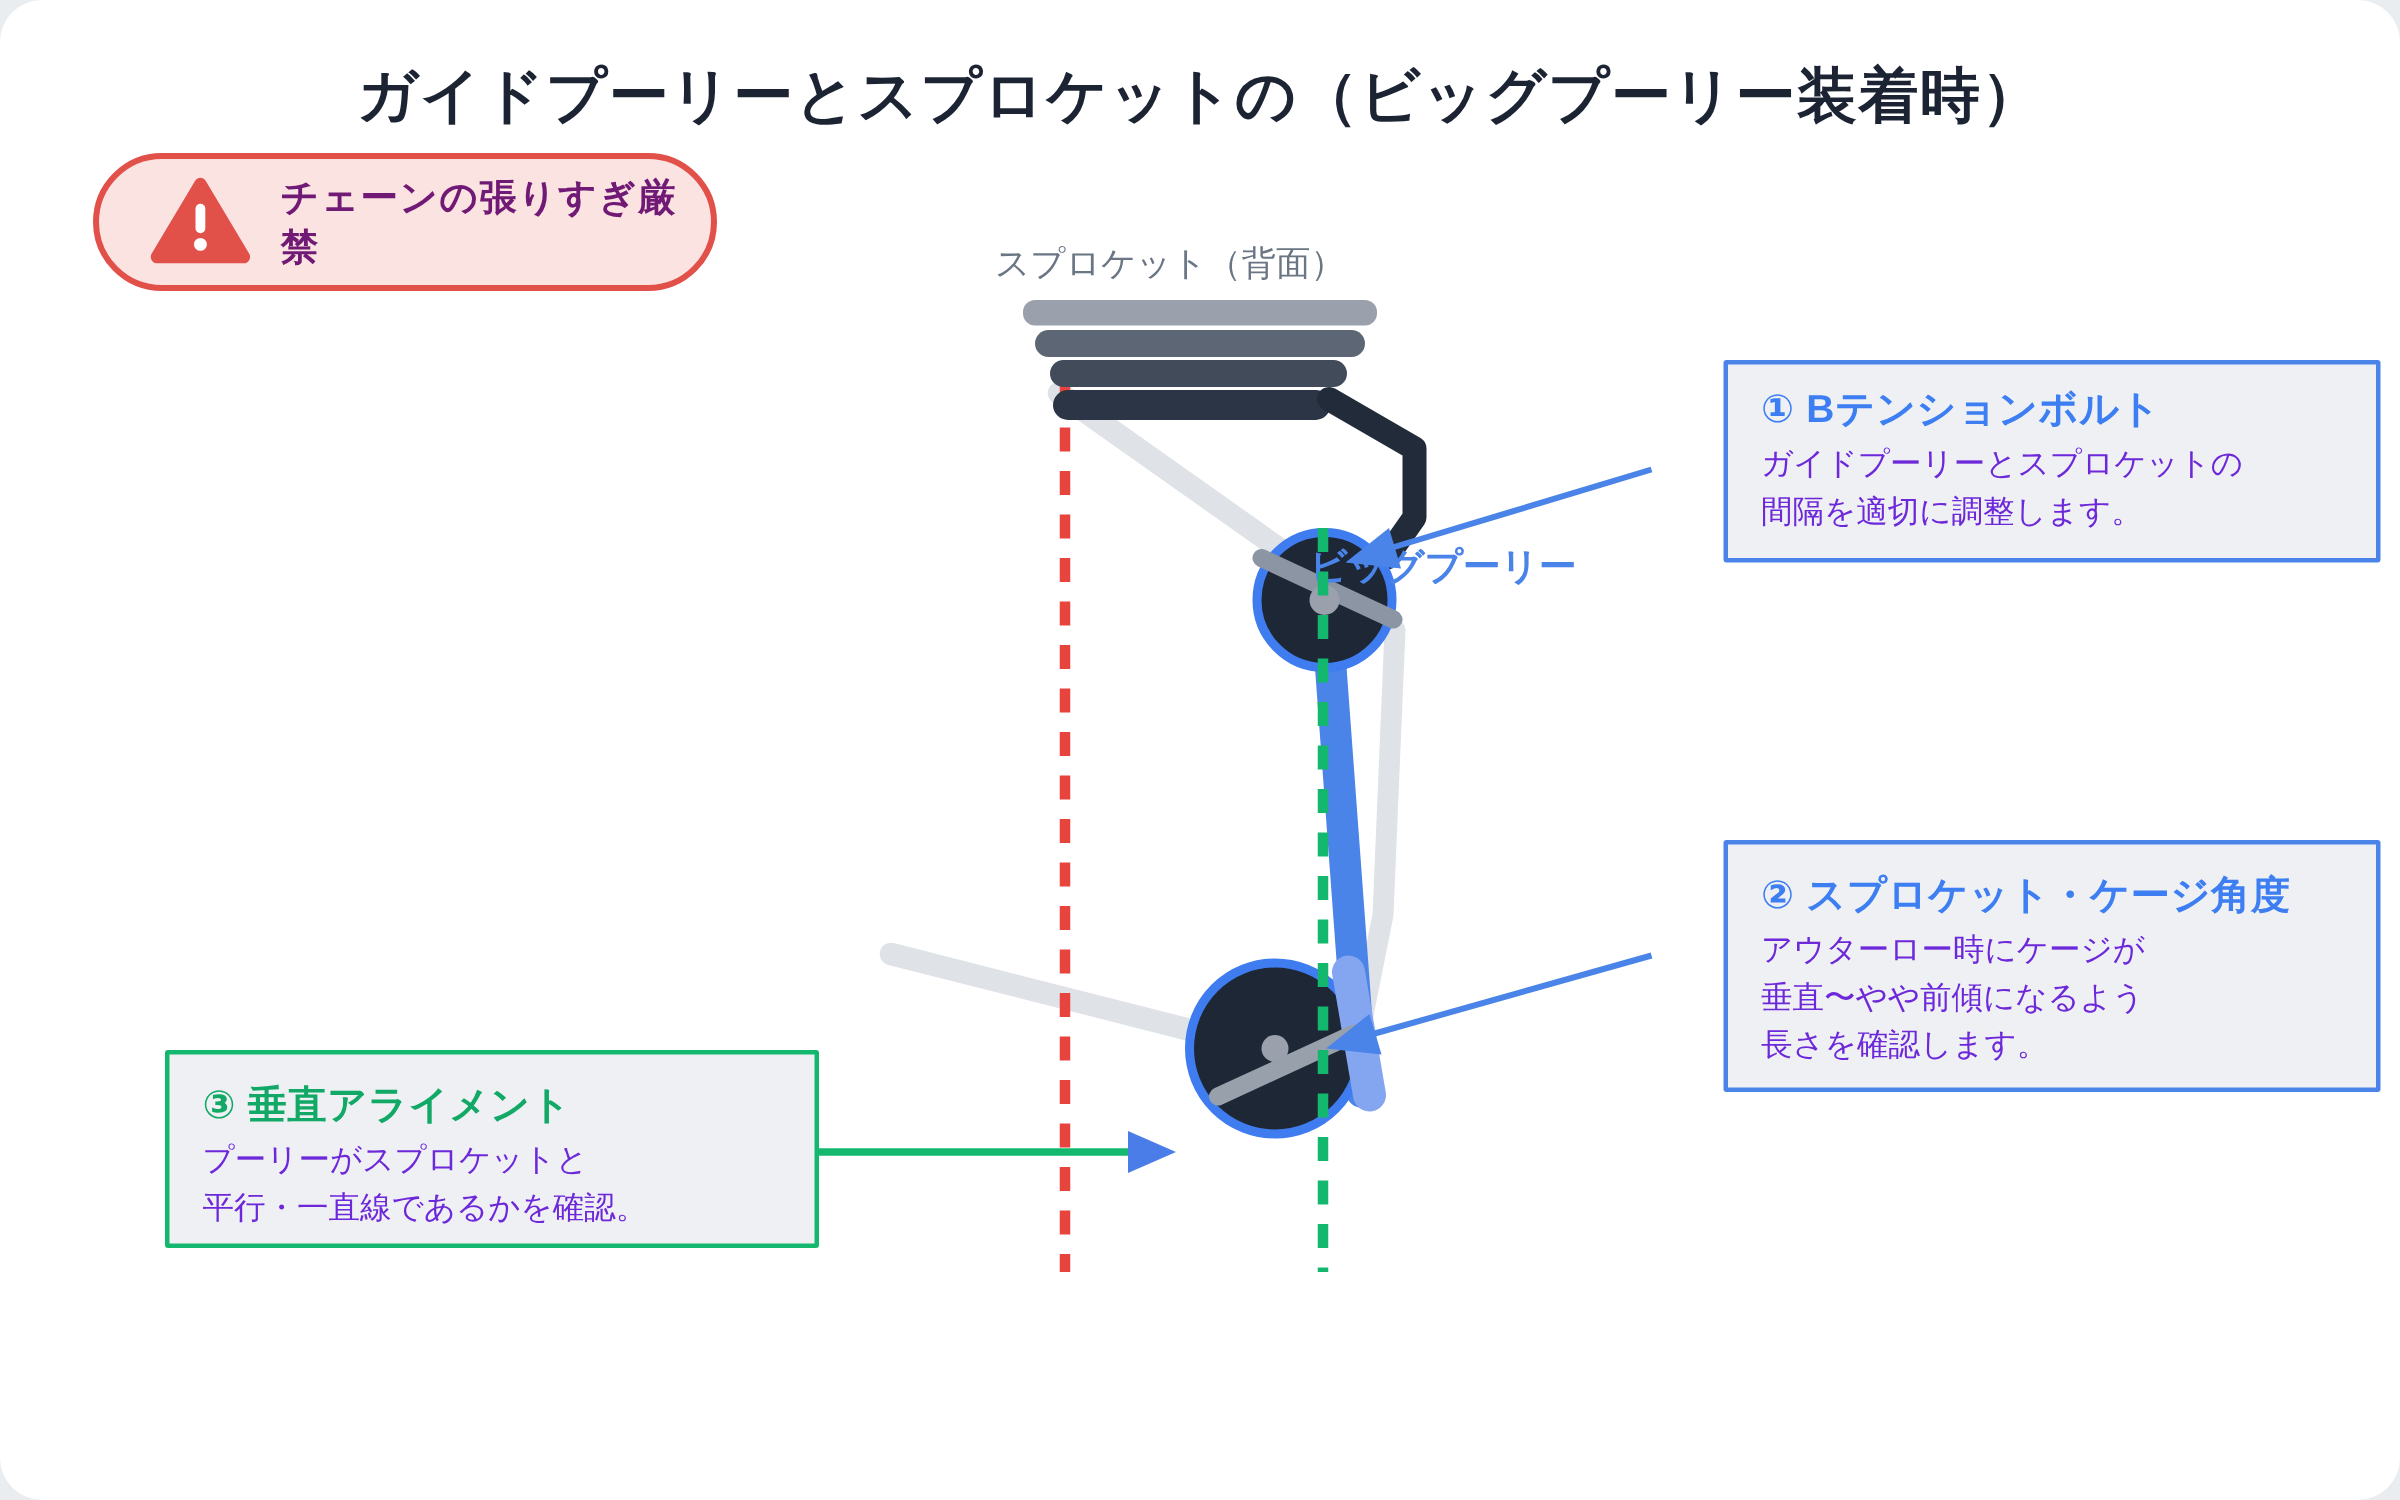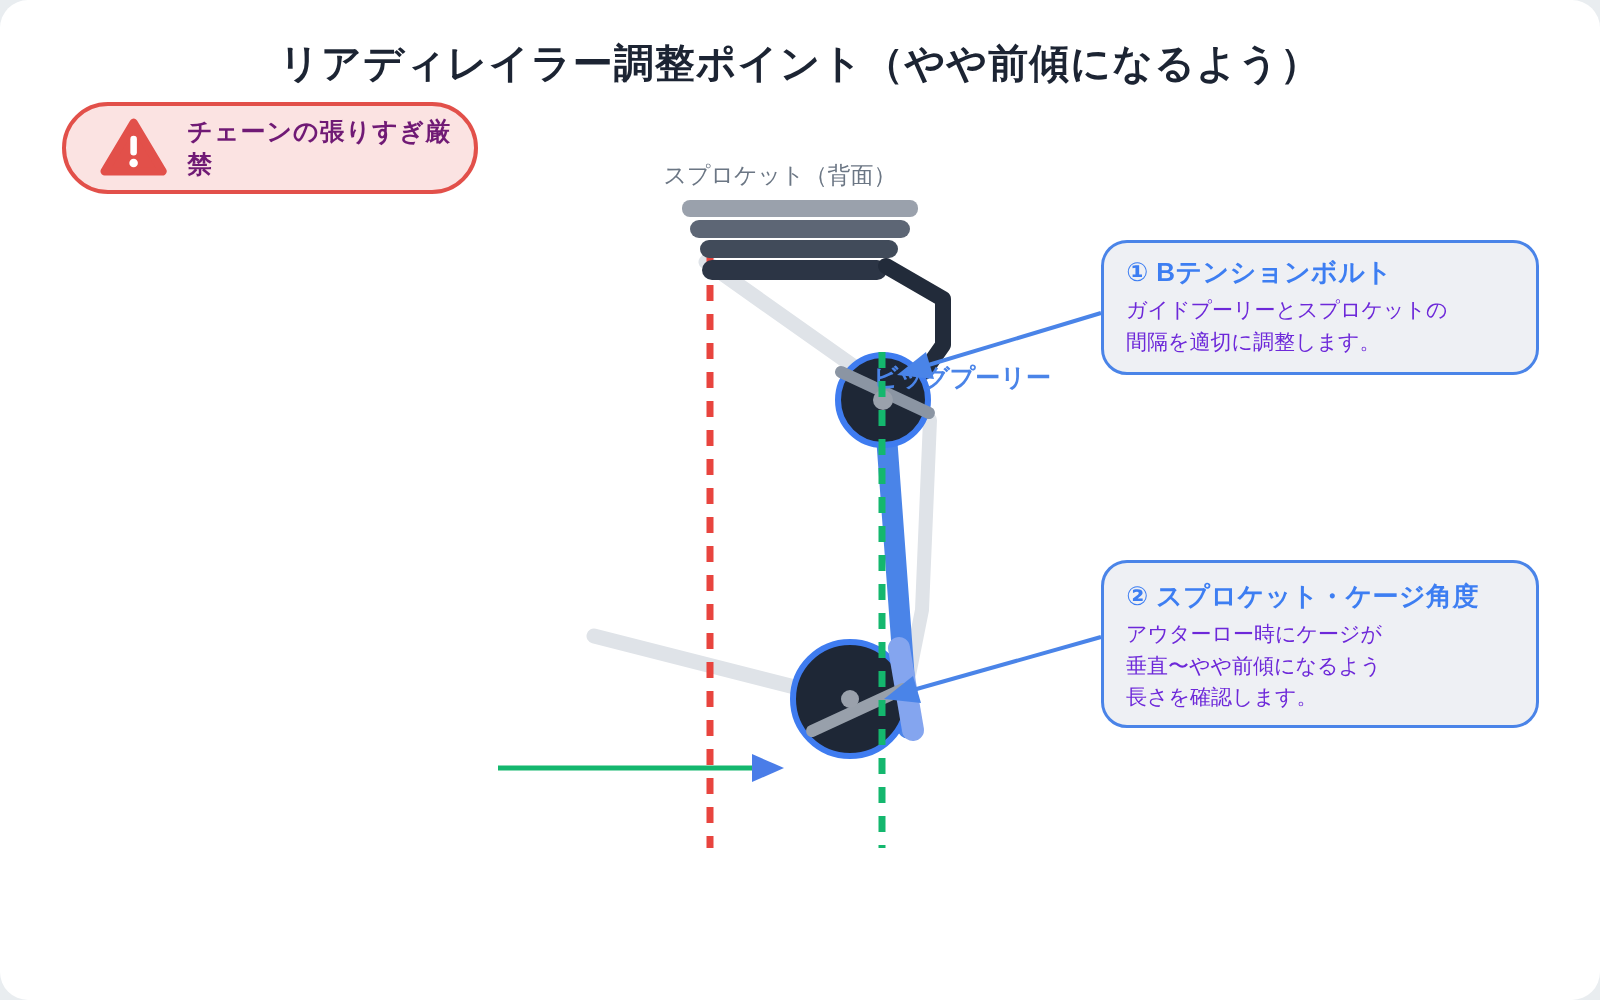--- a/index.html
+++ b/index.html
@@ -4,38 +4,38 @@
 <style>
   html,body{margin:0;padding:0;background:#e9edf0;font-family:"Liberation Sans","DejaVu Sans",sans-serif;}
   .card{position:relative;width:1600px;height:1000px;background:#ffffff;border-radius:28px;overflow:hidden;}
   .page-title{position:absolute;top:36px;left:0;width:100%;text-align:center;
     font-size:40px;font-weight:800;color:#1c2433;letter-spacing:1px;}
   .warning-badge{position:absolute;left:62px;top:102px;width:416px;height:92px;box-sizing:border-box;
     background:#fbe3e2;border:4px solid #e2504a;border-radius:46px;
     display:flex;align-items:center;gap:20px;padding-left:34px;}
   .warning-badge .w-text{font-size:25px;font-weight:800;color:#701a75;letter-spacing:1px;}
   .diagram-svg{position:absolute;left:0;top:0;}
-  .callout{position:absolute;box-sizing:border-box;background:#eef0f4;border-radius:26px;
-    border:3px solid;}
+  .callout{position:absolute;box-sizing:border-box;background:#eef0f4;border-radius:2px;
+    border:3px solid;margin-left:48px;}
   .callout .c-title{font-weight:800;font-size:26px;letter-spacing:0.5px;}
   .callout .c-body{font-size:21px;color:#6d28d9;line-height:1.5;white-space:pre-line;margin-top:4px;}
   .callout.blue{border-color:#4a84e8;}
   .callout.blue .c-title{color:#3d7ef2;}
   .callout.green{border-color:#14b76e;}
   .callout.green .c-title{color:#12a966;}
   .c1{left:1101px;top:240px;width:438px;height:135px;padding:12px 22px;}
   .c2{left:1101px;top:560px;width:438px;height:168px;padding:16px 22px;}
   .c3{left:62px;top:700px;width:436px;height:132px;padding:16px 22px;}
 </style>
 </head>
 <body>
 
 <div class="card">
 
-  <div class="page-title">リアディレイラー調整ポイント（やや前傾になるよう）</div>
+  <div class="page-title">ガイドプーリーとスプロケットの（ビッグプーリー装着時）</div>
 
   <div class="warning-badge">
     <svg width="68" height="60" viewBox="0 0 72 64">
       <path d="M36 5 L67 57 L5 57 Z" fill="#e2504a" stroke="#e2504a" stroke-width="9" stroke-linejoin="round"></path>
       <rect x="32.5" y="19" width="7" height="21" rx="3.5" fill="#ffffff"></rect>
       <circle cx="36" cy="48" r="4.6" fill="#ffffff"></circle>
     </svg>
     <span class="w-text">チェーンの張りすぎ厳禁</span>
   </div>
 
@@ -96,14 +96,19 @@
 間隔を適切に調整します。</div>
   </div>
 
   <div class="callout blue c2">
     <div class="c-title">② スプロケット・ケージ角度</div>
     <div class="c-body">アウターロー時にケージが
 垂直〜やや前傾になるよう
 長さを確認します。</div>
   </div>
 
+  <div class="callout green c3">
+    <div class="c-title">③ 垂直アライメント</div>
+    <div class="c-body">プーリーがスプロケットと
+平行・一直線であるかを確認。</div>
+  </div>
 
 </div>
 
 </body></html>

